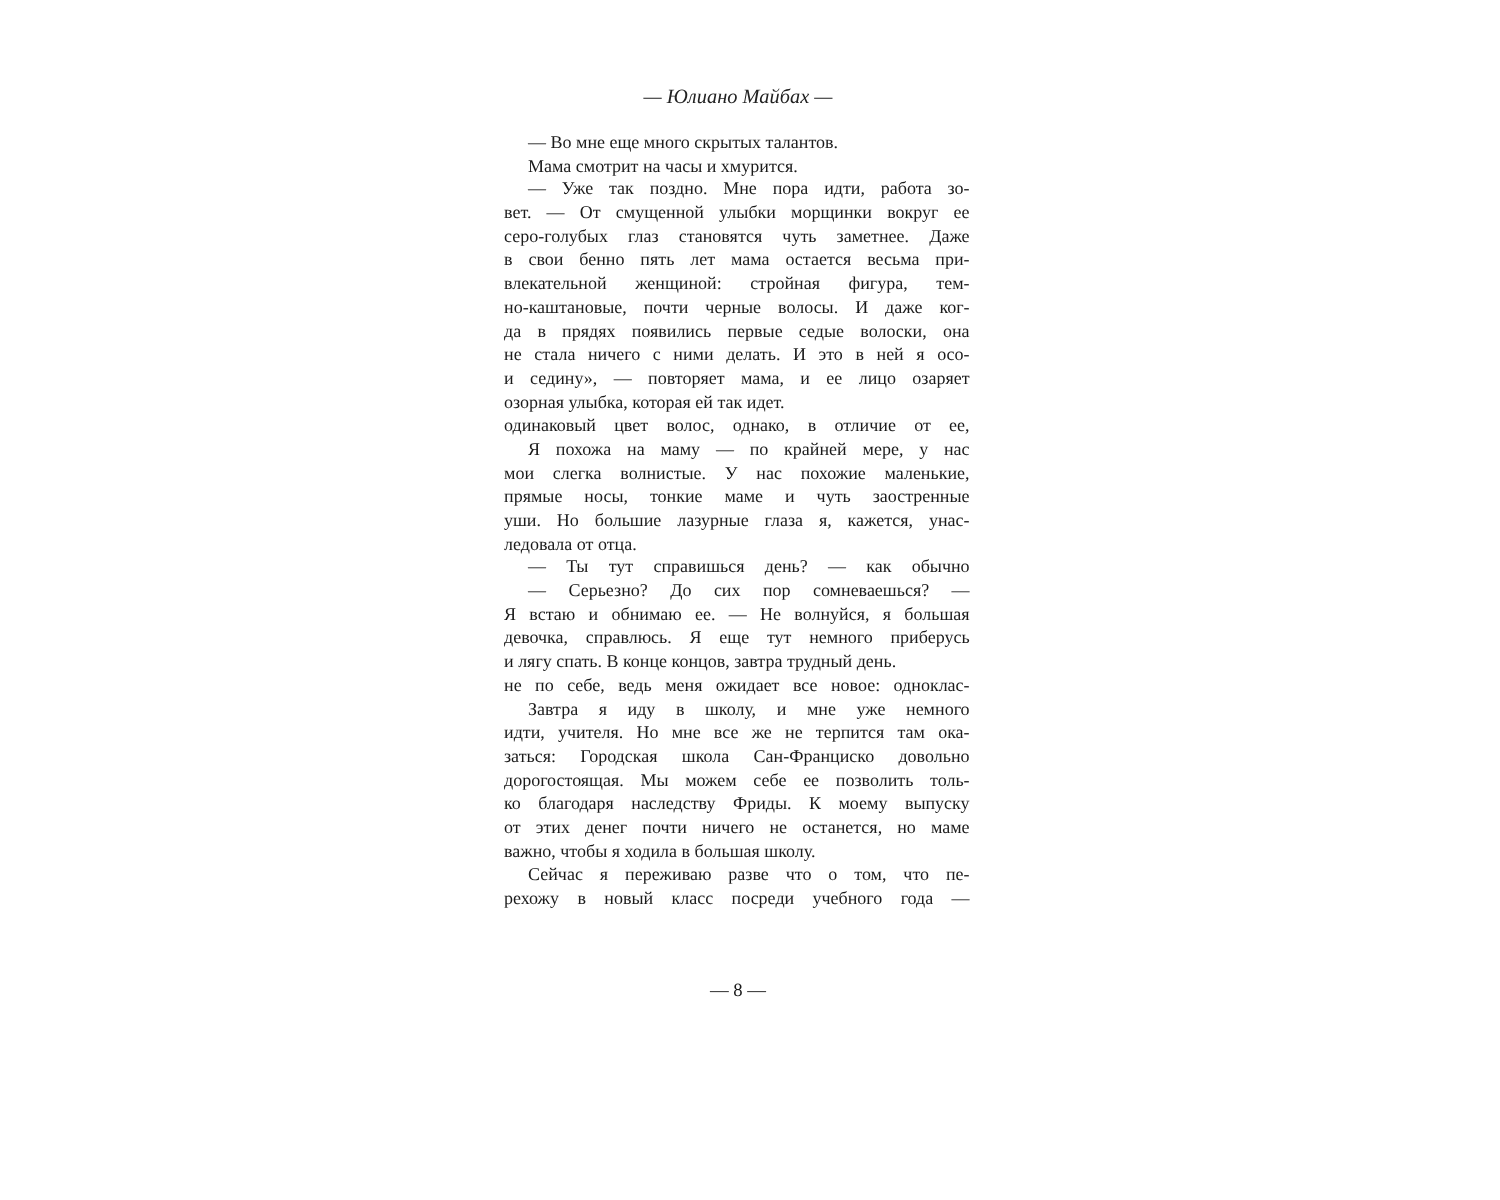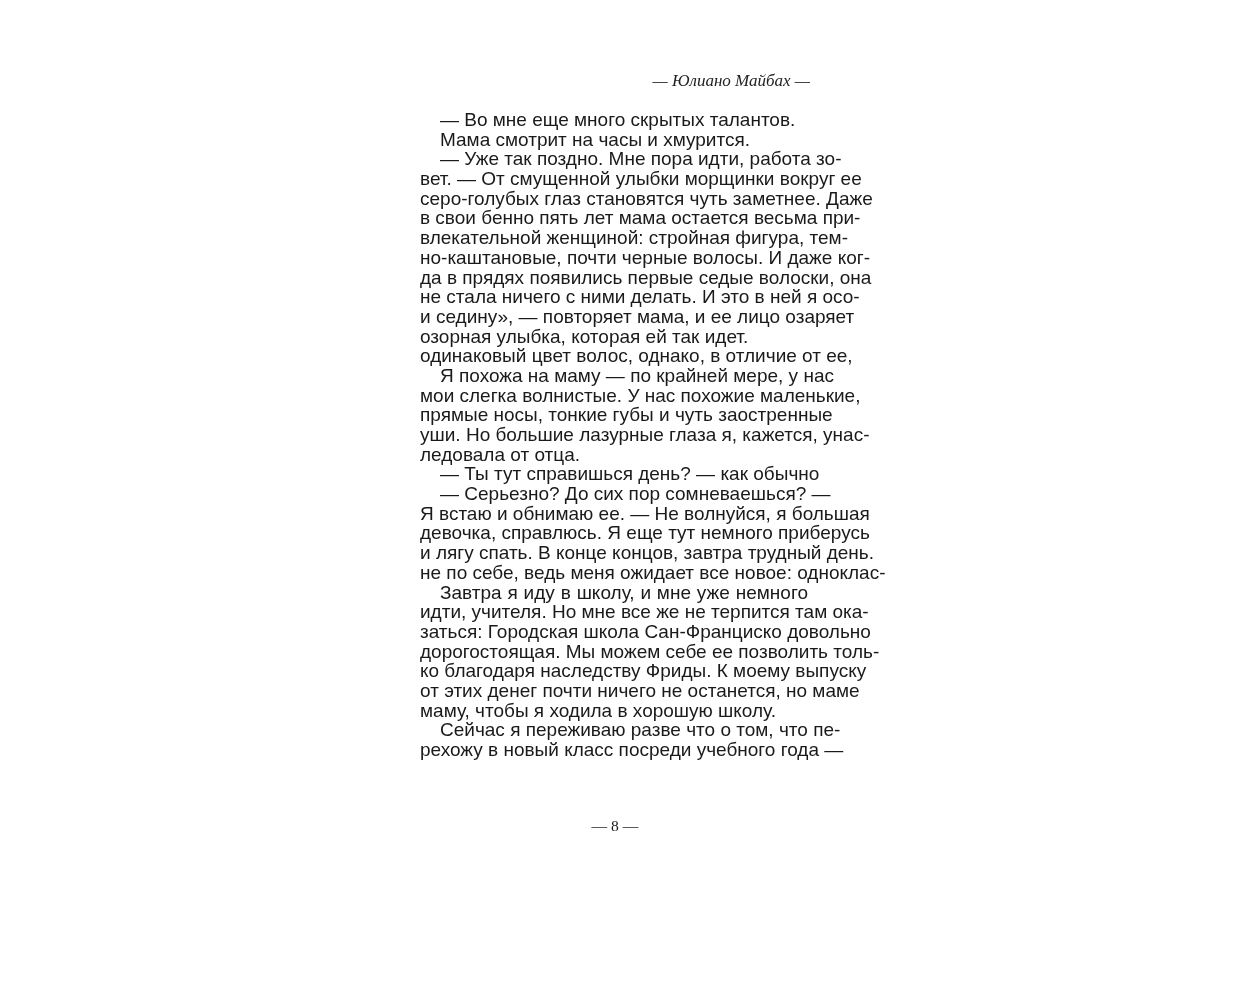--- a/index.html
+++ b/index.html
@@ -1,20 +1,20 @@
 <!DOCTYPE html>
 <html><head>
 <meta charset="utf-8">
 <style>
   html, body { margin: 0; padding: 0; background: #ffffff; }
   body { width: 1250px; height: 1000px; position: relative; overflow: hidden; font-family: "DejaVu Serif", "Liberation Serif", serif; color: #1a1a1a; }
   .page { position: absolute; left: 0; top: 0; width: 1250px; height: 1000px; }
-  .running-head { position: absolute; top: 71px; left: 420px; width: 390px; text-align: right; font-family: "Liberation Serif", serif; font-style: italic; font-size: 17px; color: #222; }
+  .running-head { position: absolute; top: 71px; left: 420px; width: 390px; text-align: center; font-family: "Liberation Serif", serif; font-style: italic; font-size: 17px; color: #222; }
   .body-text { position: absolute; top: 110px; left: 420px; width: 388px; }
-  .line { height: 19.7px; line-height: 19.7px; font-family: Liberation Sans, sans-serif; font-size: 19px; white-space: nowrap; text-align: justify; text-align-last: justify; }
+  .line { height: 19.7px; line-height: 19.7px; font-family: Liberation Serif, serif; font-size: 15px; white-space: nowrap; text-align: justify; text-align-last: justify; }
   .line.last { text-align-last: left; }
   .line.indent { padding-left: 20px; }
   .folio { position: absolute; top: 817px; left: 420px; width: 390px; text-align: center; font-family: "Liberation Serif", serif; font-size: 15.6px; }
 </style>
 </head>
 <body>
 
 <div class="page">
   <div class="running-head">— Юлиано Майбах —</div>
   <div class="body-text" id="body-text">
@@ -26,33 +26,33 @@
       <div class="line">в свои бенно пять лет мама остается весьма при-</div>
       <div class="line">влекательной женщиной: стройная фигура, тем-</div>
       <div class="line">но-каштановые, почти черные волосы. И даже ког-</div>
       <div class="line">да в прядях появились первые седые волоски, она</div>
       <div class="line">не стала ничего с ними делать. И это в ней я осо-</div>
       <div class="line">и седину», — повторяет мама, и ее лицо озаряет</div>
       <div class="line last">озорная улыбка, которая ей так идет.</div>
       <div class="line">одинаковый цвет волос, однако, в отличие от ее,</div>
       <div class="line indent">Я похожа на маму — по крайней мере, у нас</div>
       <div class="line">мои слегка волнистые. У нас похожие маленькие,</div>
-      <div class="line">прямые носы, тонкие губы и чуть заостренные</div>
+      <div class="line">прямые носы, тонкие маме и чуть заостренные</div>
       <div class="line">уши. Но большие лазурные глаза я, кажется, унас-</div>
       <div class="line last">ледовала от отца.</div>
       <div class="line indent">— Ты тут справишься день? — как обычно</div>
       <div class="line indent">— Серьезно? До сих пор сомневаешься? —</div>
       <div class="line">Я встаю и обнимаю ее. — Не волнуйся, я большая</div>
       <div class="line">девочка, справлюсь. Я еще тут немного приберусь</div>
       <div class="line last">и лягу спать. В конце концов, завтра трудный день.</div>
       <div class="line">не по себе, ведь меня ожидает все новое: одноклас-</div>
       <div class="line indent">Завтра я иду в школу, и мне уже немного</div>
       <div class="line">идти, учителя. Но мне все же не терпится там ока-</div>
       <div class="line">заться: Городская школа Сан-Франциско довольно</div>
       <div class="line">дорогостоящая. Мы можем себе ее позволить толь-</div>
       <div class="line">ко благодаря наследству Фриды. К моему выпуску</div>
       <div class="line">от этих денег почти ничего не останется, но маме</div>
-      <div class="line last">маму, чтобы я ходила в хорошую школу.</div>
+      <div class="line last">важно, чтобы я ходила в большая школу.</div>
       <div class="line indent">Сейчас я переживаю разве что о том, что пе-</div>
       <div class="line">рехожу в новый класс посреди учебного года —</div>
     </div>
   <div class="folio">— 8 —</div>
 </div>
 
 </body></html>

